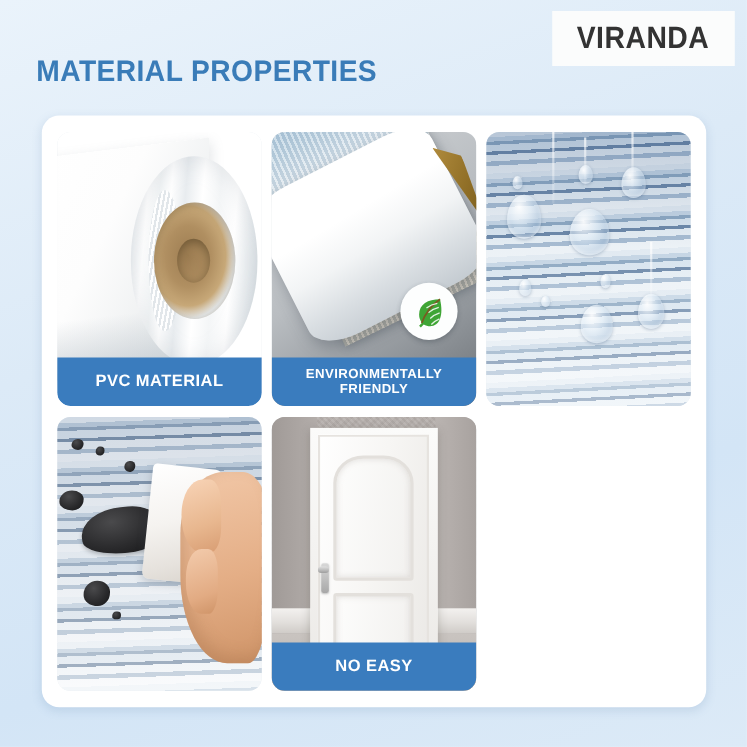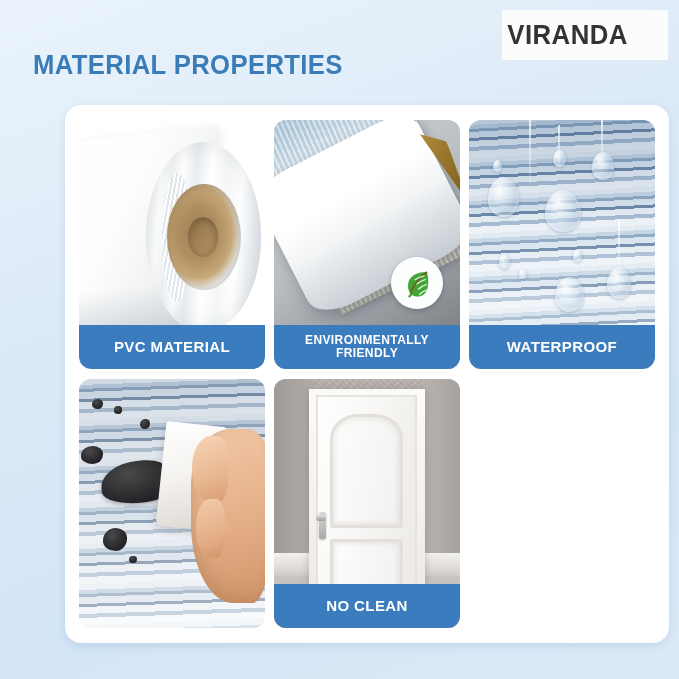--- a/index.html
+++ b/index.html
@@ -18,20 +18,21 @@
   
   .brand-box {
     position: absolute;
     top: 10px;
     left: 502px;
     width: 166px;
     height: 50px;
     background: #fbfcfc;
     display: flex;
     align-items: center;
+    justify-content: center;
   }
   .brand-text {
     font-family: "Liberation Sans", sans-serif;
     font-weight: bold;
     font-size: 28px;
     letter-spacing: 0.5px;
     color: #333333;
     transform: scaleX(0.92);
   }
 
@@ -54,21 +55,20 @@
     position: absolute;
     left: 38px;
     top: 105px;
     width: 604px;
     height: 538px;
     background: #ffffff;
     border-radius: 16px;
     box-shadow: 0 3px 9px rgba(90, 130, 170, 0.18);
     box-sizing: border-box;
     padding: 15px 14px;
-    margin-left: 27px;
   }
   .grid {
     display: grid;
     grid-template-columns: repeat(3, 1fr);
     grid-template-rows: repeat(2, 1fr);
     gap: 10px 9px;
     width: 100%;
     height: 100%;
   }
 
@@ -656,21 +656,20 @@
         <div class="drop" style="left:41%; top:28%; width:19%; height:17%;"></div>
         <div class="drop" style="left:66%; top:13%; width:12%; height:11%;"></div>
         <div class="drop" style="left:45%; top:12%; width:7%;  height:7%;"></div>
         <div class="drop" style="left:13%; top:16%; width:5%;  height:5%;"></div>
         <div class="drop" style="left:74%; top:59%; width:13%; height:13%;"></div>
         <div class="drop" style="left:46%; top:63%; width:16%; height:14%;"></div>
         <div class="drop" style="left:16%; top:54%; width:6%;  height:6%;"></div>
         <div class="drop" style="left:27%; top:60%; width:4%;  height:4%;"></div>
         <div class="drop" style="left:56%; top:52%; width:5%;  height:5%;"></div>
       </div>
-      <div class="card-label">WATERPROOF</div>
     </div>
 
     <div class="card">
       <div class="card-media">
         <div class="clean-bg"></div>
         <div class="stain stain-big"></div>
         <div class="stain" style="left:7%;  top:8%;  width:6%; height:4%;"></div>
         <div class="stain" style="left:19%; top:11%; width:4%; height:3%;"></div>
         <div class="stain" style="left:33%; top:16%; width:5%; height:4%;"></div>
         <div class="stain" style="left:48%; top:20%; width:7%; height:5%;"></div>
@@ -690,17 +689,17 @@
         <div class="door-frame">
           <div class="door-leaf">
             <div class="panel-top"></div>
             <div class="panel-bot"></div>
             <div class="handle"></div>
           </div>
         </div>
         <div class="skirting"></div>
         <div class="floor"></div>
       </div>
-      <div class="card-label">NO CLEAN</div>
+      <div class="card-label">NO EASY</div>
     </div>
 
   </div>
 </div>
 
 </body></html>

